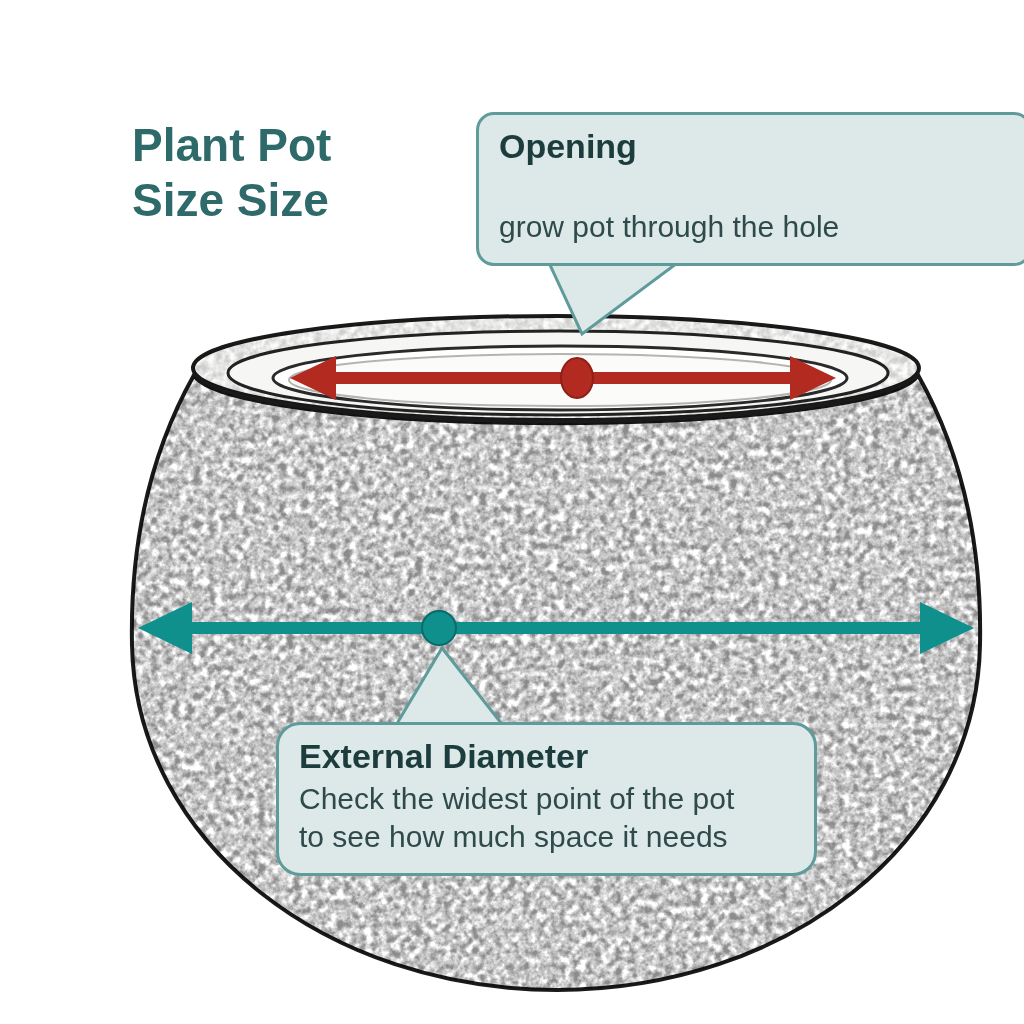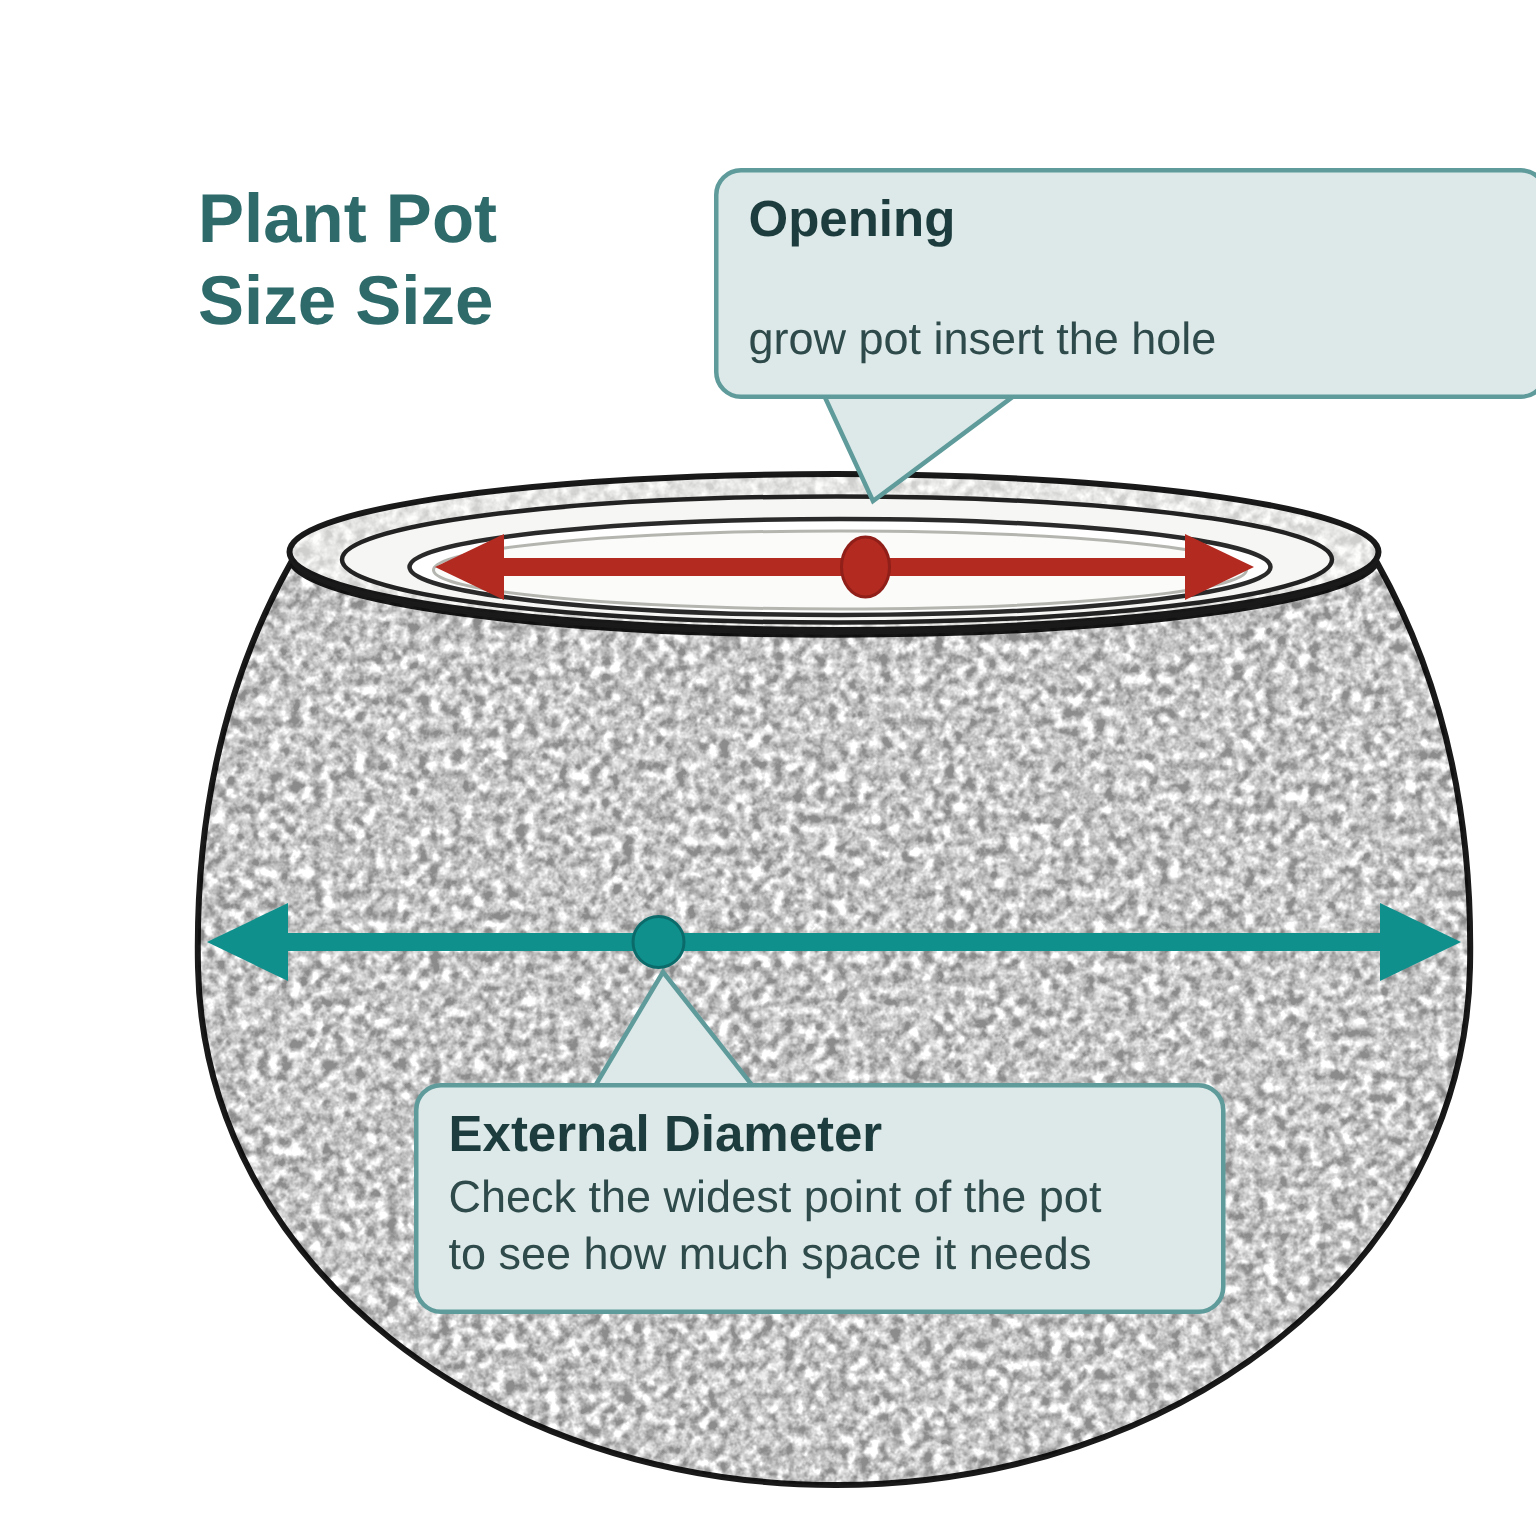--- a/index.html
+++ b/index.html
@@ -37,21 +37,21 @@
     padding:12px 20px 16px 20px;
   }
   .callout .callout-title{
     font-size:34px;font-weight:bold;color:var(--heading-text);
     margin-bottom:4px;
   }
   .callout .callout-body{
     font-size:30px;color:var(--body-text);line-height:1.28;
   }
   .callout-opening{left:432px;top:112px;width:556px;}
-  .callout-diameter{left:232px;top:722px;width:541px;}
+  .callout-diameter{left:232px;top:722px;width:541px;border-radius:24px;}
 </style>
 </head>
 <body>
 
 <div class="stage">
 
   <svg class="scene" width="1024" height="1024" viewBox="0 0 1024 1024">
     <defs>
       <filter id="grain" x="-5%" y="-5%" width="110%" height="110%">
         <feTurbulence type="fractalNoise" baseFrequency="0.14" numOctaves="3" seed="7"></feTurbulence>
@@ -97,21 +97,21 @@
 
   <div class="page-title">
     <div>Plant Pot</div>
     <div>Size Size</div>
   </div>
 
   <div class="callout callout-opening">
     <div class="callout-title">Opening</div>
     <div class="callout-body">
       <br>
-      <span>grow pot insert the hole</span>
+      <span>grow pot through the hole</span>
     </div>
   </div>
 
   <div class="callout callout-diameter">
     <div class="callout-title">External Diameter</div>
     <div class="callout-body">
       <span>Check the widest point of the pot</span><br>
       <span>to see how much space it needs</span>
     </div>
   </div>

